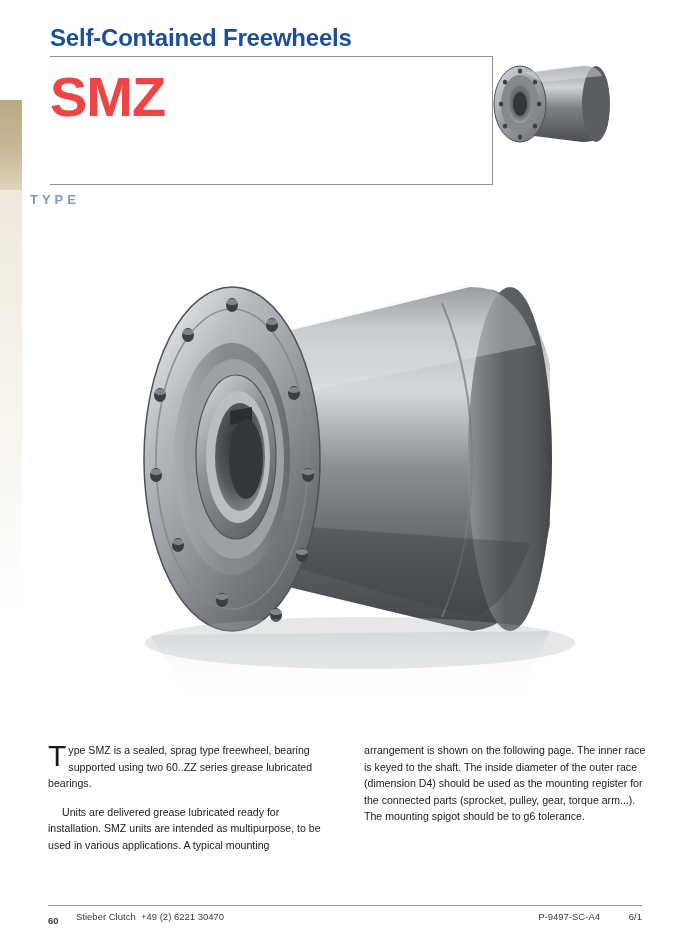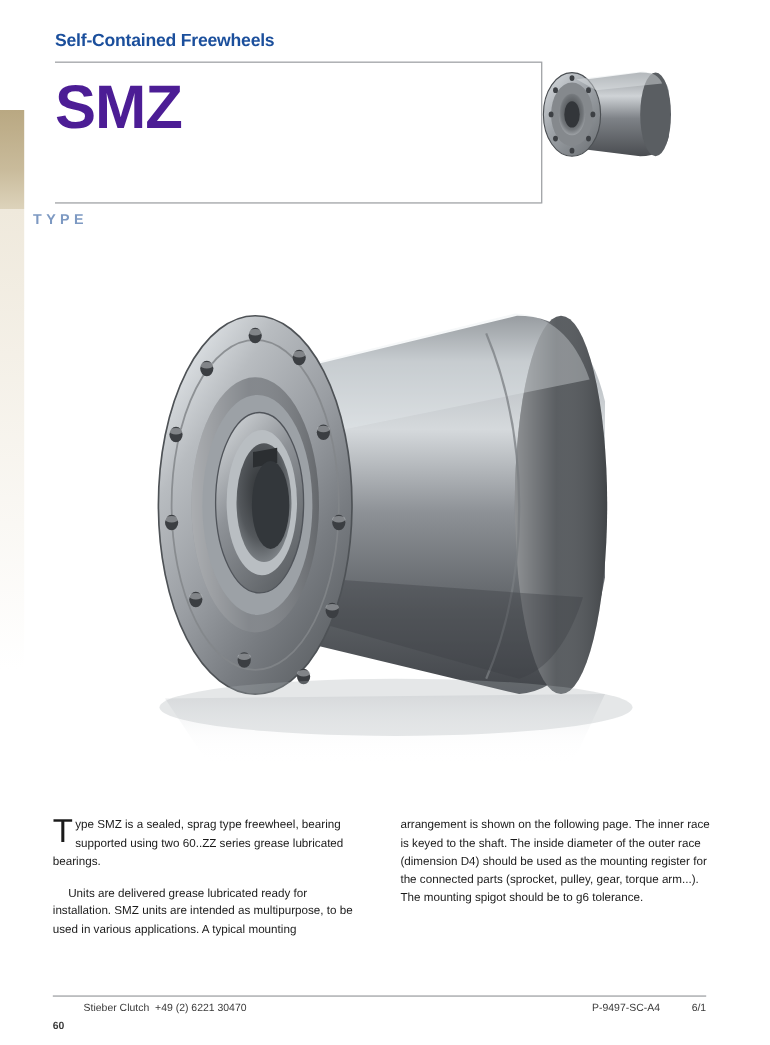--- a/index.html
+++ b/index.html
@@ -51,41 +51,41 @@
 
   
   .header {
     position: absolute;
     left: 50px;
     top: 28px;
     width: 600px;
     height: 160px;
   }
   .header-title {
-    font-size: 16px;
+    font-size: 24px;
     font-weight: bold;
     color: #1b4f9c;
     letter-spacing: -0.2px;
     line-height: 20px;
   }
   .header-rule {
     position: absolute;
     left: 0;
     top: 28px;
     width: 442px;
     height: 1px;
     background: #8f9296;
   }
   .header-model {
     position: absolute;
     left: 0;
     top: 38px;
     font-size: 56px;
     font-weight: bold;
-    color: #4c1d95;
+    color: #ef4444;
     letter-spacing: -1px;
     line-height: 62px;
   }
   .header-rule-bottom {
     position: absolute;
     left: 0;
     top: 156px;
     width: 442px;
     height: 1px;
     background: #8f9296;
@@ -181,21 +181,21 @@
   }
   .footer-left {
     position: absolute;
     left: 0;
     top: 0;
     white-space: pre;
   }
   .footer-page {
     position: absolute;
     left: 0;
-    top: 16px;
+    top: 4px;
     font-weight: bold;
   }
   .footer-company {
     position: absolute;
     left: 28px;
     top: 0;
     white-space: pre;
   }
   .footer-right {
     position: absolute;

